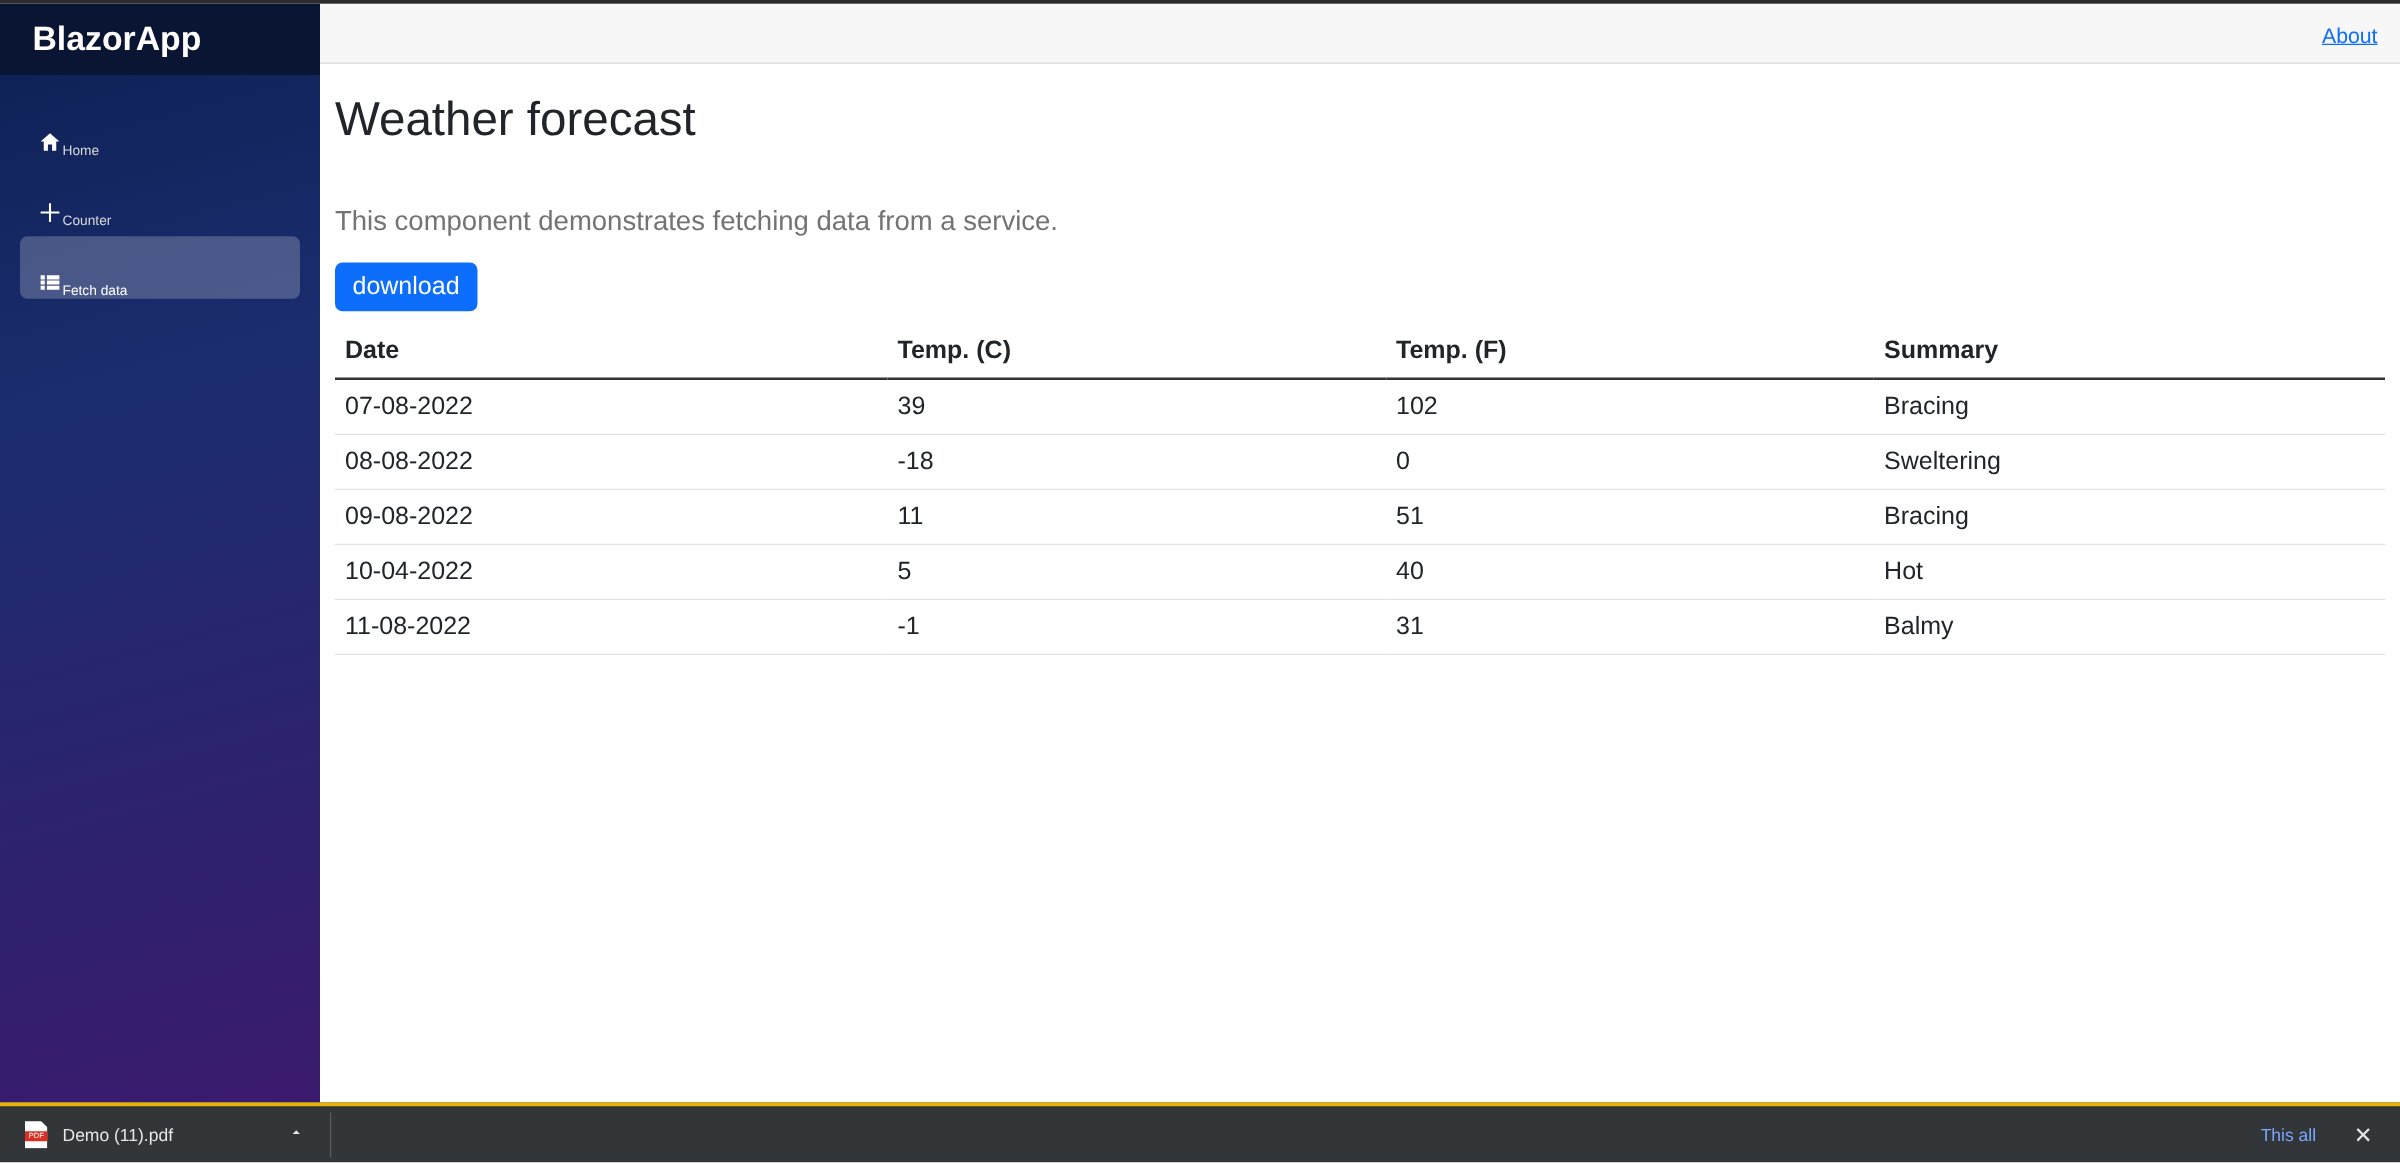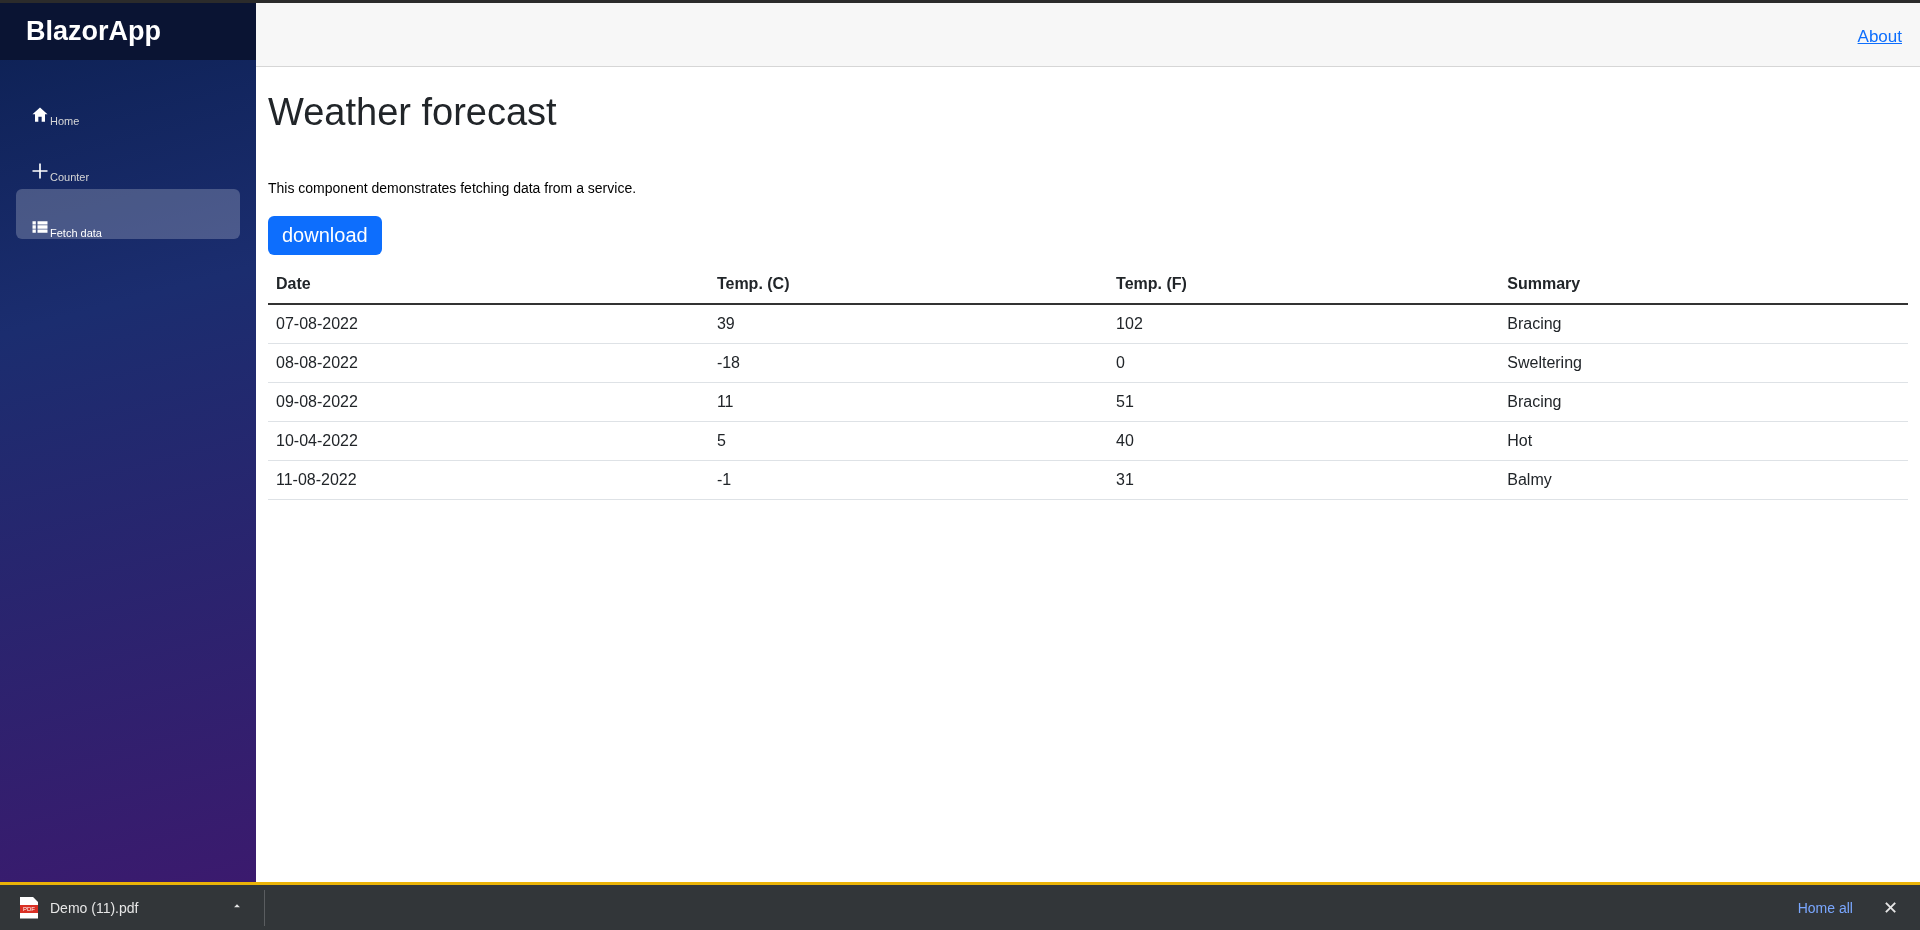--- a/index.html
+++ b/index.html
@@ -41,42 +41,42 @@
   }
   .nav-item.active {
     background: rgba(255,255,255,0.22);
     color: #fff;
   }
   .nav-item svg { width: 20px; height: 20px; fill: #fff; flex-shrink: 0; }
 
   
   .content-wrap { flex: 1; display: flex; flex-direction: column; min-width: 0; }
   .topbar {
-    height: 64px;
+    height: 48px;
     background: #f7f7f7;
     border-bottom: 1px solid #d6d6d6;
     display: flex; align-items: center; justify-content: flex-end;
     padding: 4px 18px 0 18px;
   }
   .topbar a { color: #0d6efd; text-decoration: underline; font-size: 17px; }
 
   
   .main {
     flex: 1; overflow: auto;
     padding: 24px 12px;
   }
   h1 { font-size: 38px; font-weight: 500; color: #212529; margin-bottom: 14px; }
-  .lead { font-size: 14px; color: #000000; margin-bottom: 20px; margin-top: 46px; }
+  .lead { font-size: 22px; color: #737373; margin-bottom: 20px; margin-top: 46px; }
   .btn-primary {
     background: #0d6efd; color: #fff; border: none;
     border-radius: 6px; padding: 8px 14px; font-size: 20px;
     cursor: pointer; margin-bottom: 10px;
   }
 
-  table.data { width: 100%; border-collapse: collapse; font-size: 16px; color: #212529; }
+  table.data { width: 100%; border-collapse: collapse; font-size: 20px; color: #212529; }
   table.data th {
     text-align: left; font-weight: 700;
     padding: 10px 8px;
     border-bottom: 2px solid #333;
   }
   table.data td {
     padding: 10px 8px;
     border-bottom: 1px solid #dee2e6;
   }
 
@@ -215,15 +215,15 @@
   <div class="download-chip">
     <span class="pdf-icon"></span>
     <span>Demo (11).pdf</span>
     <span class="chev">
       <svg viewBox="0 0 24 24">
           <path d="M7 14l5-5 5 5z"></path>
         </svg>
     </span>
   </div>
   <div class="spacer"></div>
-  <span class="show-all">Home all</span>
+  <span class="show-all">This all</span>
   <span class="close-x">✕</span>
 </div>
 
 </body></html>

